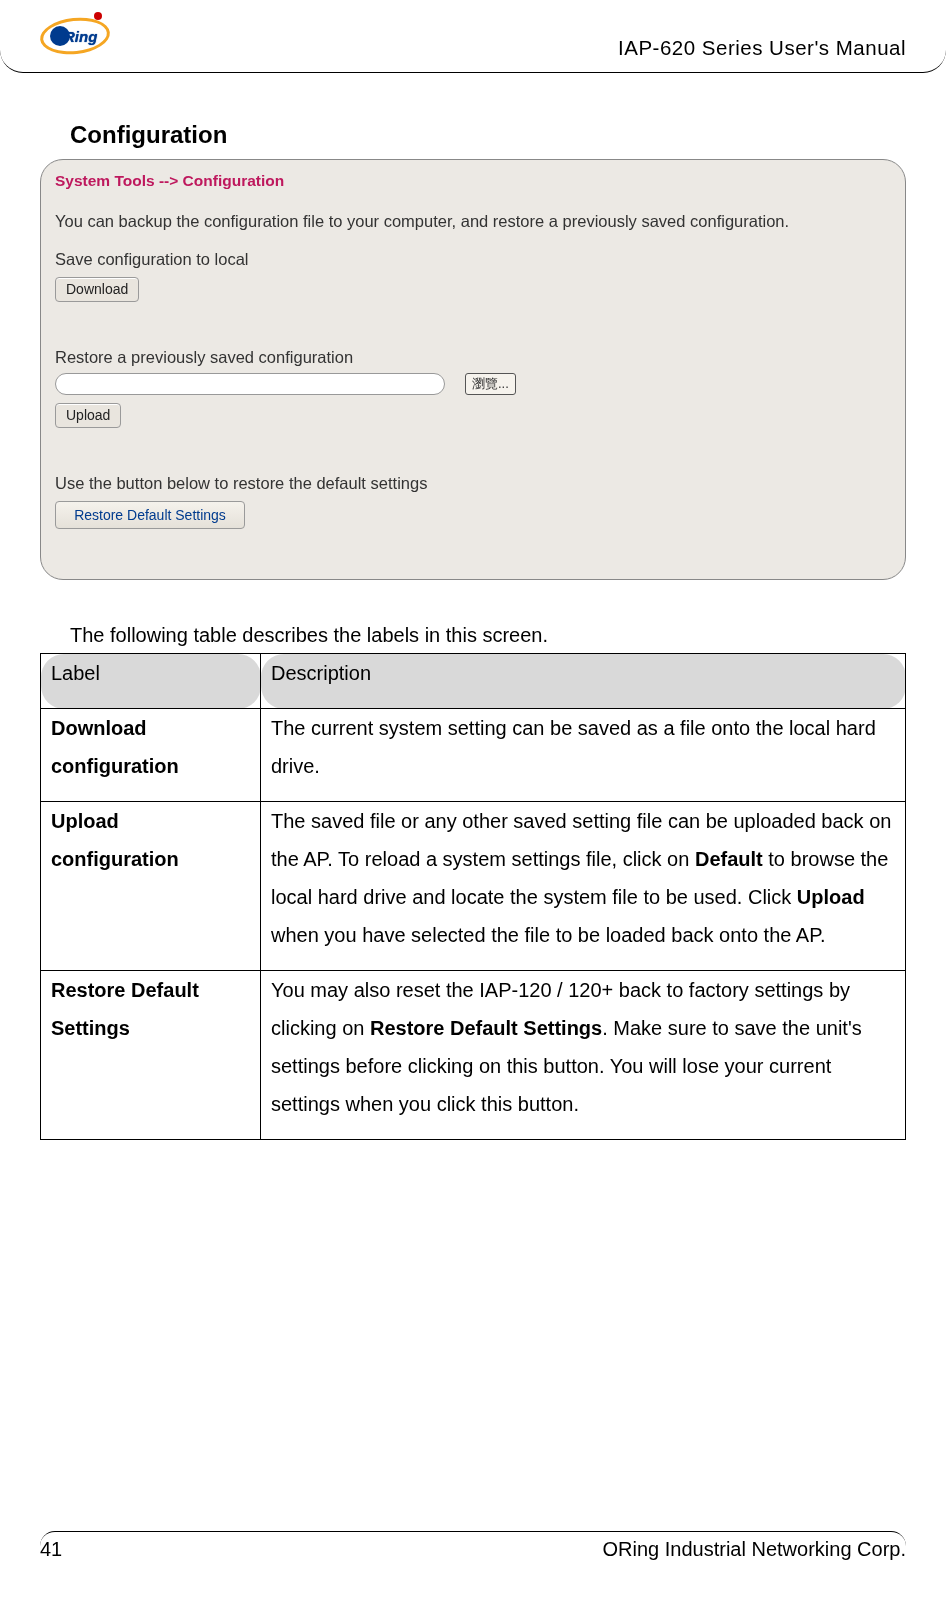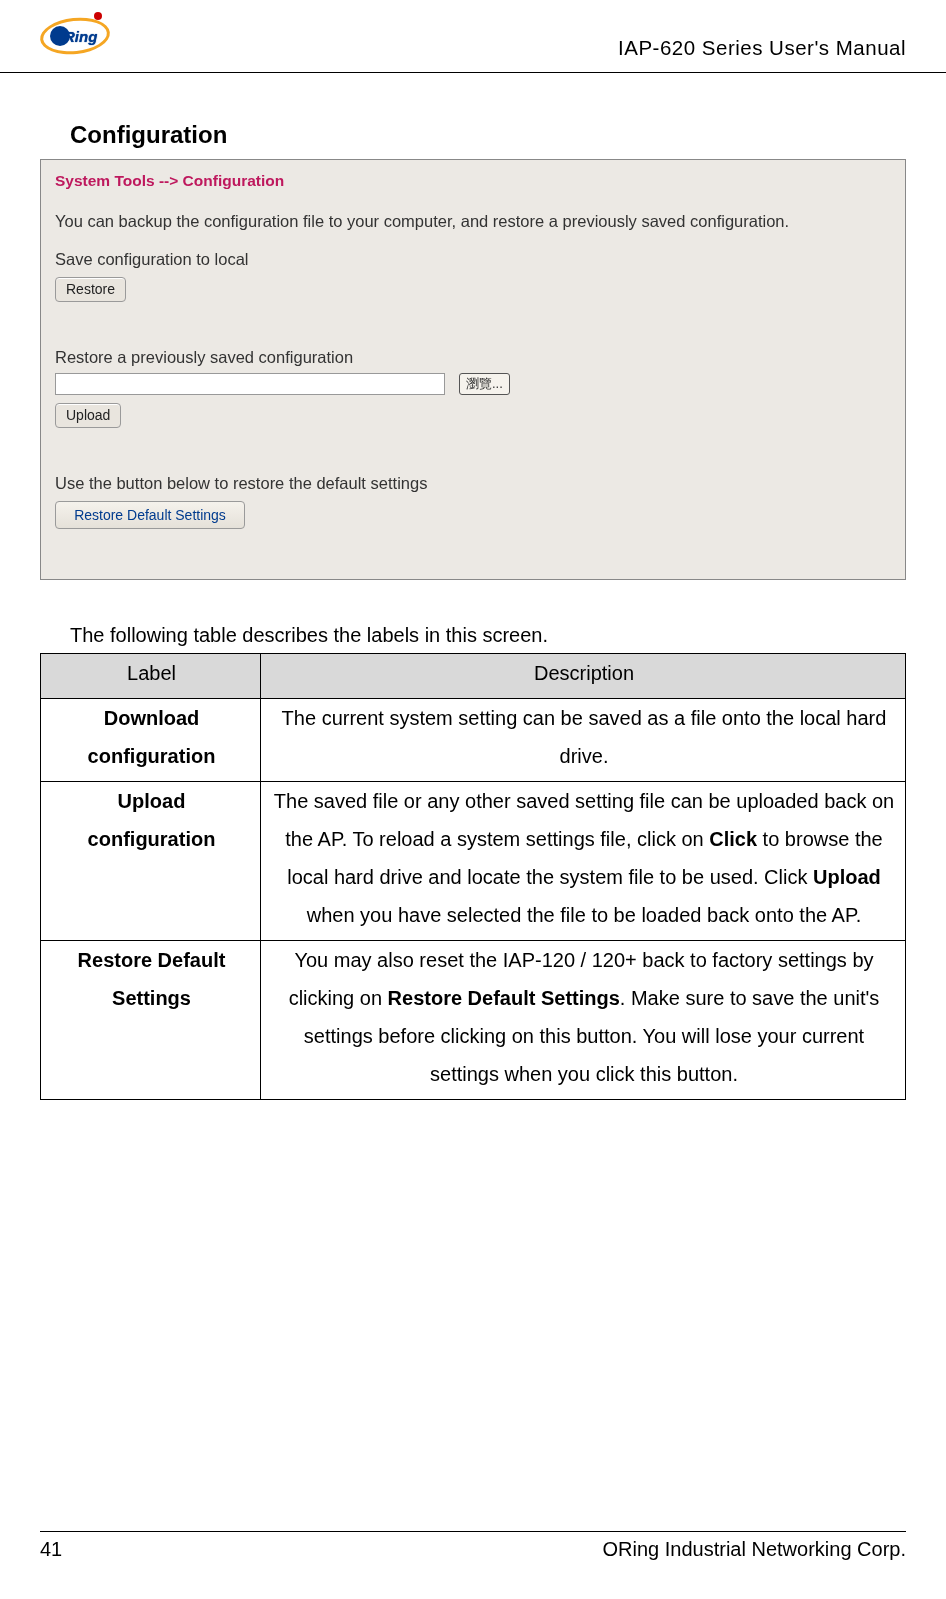--- a/index.html
+++ b/index.html
@@ -1,15 +1,15 @@
 <!DOCTYPE html>
 <html><head>
   <meta charset="utf-8">
   <style>
-    * { box-sizing: border-box; margin: 0; padding: 0; }
+    * { box-sizing: border-box; margin: 0; padding: 0; border-radius: 23px; }
     body {
       width: 946px;
       height: 1599px;
       background: #fff;
       font-family: Arial, Helvetica, sans-serif;
       position: relative;
       color: #000;
     }
     .page-header {
       display: flex;
@@ -101,21 +101,21 @@
       color: #222;
       border: 1px solid #9a9a9a;
       border-radius: 4px;
       padding: 3px 10px 4px 10px;
       font-size: 14px;
       box-shadow: inset 0 1px 0 #fff;
       margin: 2px 0 18px 0;
     }
     .ss-row {
       display: flex;
-      gap: 14px;
+      gap: 20px;
       align-items: center;
       margin: 4px 0 6px 0;
     }
     .ss-textfield {
       width: 390px;
       height: 22px;
       background: #fff;
       border: 1px solid #999;
     }
     .ss-browse {
@@ -144,23 +144,23 @@
     }
     .desc-table {
       margin: 0 40px;
       border-collapse: collapse;
       width: 866px;
       font-size: 20px;
       line-height: 1.9;
     }
     .desc-table th, .desc-table td {
       border: 1px solid #000;
-      padding: 0 8px 6px 10px;
+      padding: 0 8px 16px 10px;
       vertical-align: top;
-      text-align: center;
+      text-align: left;
     }
     .desc-table th {
       background: #d9d9d9;
       font-weight: normal;
     }
     .col-label { width: 220px; font-weight: bold; }
     .page-footer {
       position: absolute;
       bottom: 38px;
       left: 40px;
@@ -191,21 +191,21 @@
 </div>
 
 <h2 class="section-heading">Configuration</h2>
 
 <div class="screenshot-box">
   <div class="ss-breadcrumb">System Tools --&gt; Configuration</div>
   <div class="ss-body">
     <div class="ss-intro">You can backup the configuration file to your computer, and restore a previously saved configuration.</div>
 
     <div class="ss-label">Save configuration to local</div>
-    <span class="ss-button">Restore</span>
+    <span class="ss-button">Download</span>
 
     <div style="height:22px"></div>
 
     <div class="ss-label">Restore a previously saved configuration</div>
     <div class="ss-row">
       <span class="ss-textfield"></span>
       <span class="ss-browse">瀏覽...</span>
     </div>
     <span class="ss-button">Upload</span>
 
@@ -226,21 +226,21 @@
     </tr>
   </thead>
   <tbody>
     <tr>
       <td class="col-label">Download configuration</td>
       <td>The current system setting can be saved as a file onto the local hard drive.</td>
     </tr>
     <tr>
       <td class="col-label">Upload configuration</td>
       <td>
-        <span>The saved file or any other saved setting file can be uploaded back on the AP.    To reload a system settings file, click on </span><span class="bold">Click</span><span> to browse the local hard drive and locate the system file to be used.    Click </span><span class="bold">Upload</span><span> when you have selected the file to be loaded back onto the AP.</span>
+        <span>The saved file or any other saved setting file can be uploaded back on the AP.    To reload a system settings file, click on </span><span class="bold">Default</span><span> to browse the local hard drive and locate the system file to be used.    Click </span><span class="bold">Upload</span><span> when you have selected the file to be loaded back onto the AP.</span>
       </td>
     </tr>
     <tr>
       <td class="col-label">Restore Default Settings</td>
       <td>
         <span>You may also reset the IAP-120 / 120+ back to factory settings by clicking on </span><span class="bold">Restore Default Settings</span><span>.    Make sure to save the unit's settings before clicking on this button.    You will lose your current settings when you click this button.</span>
       </td>
     </tr>
   </tbody>
 </table>

